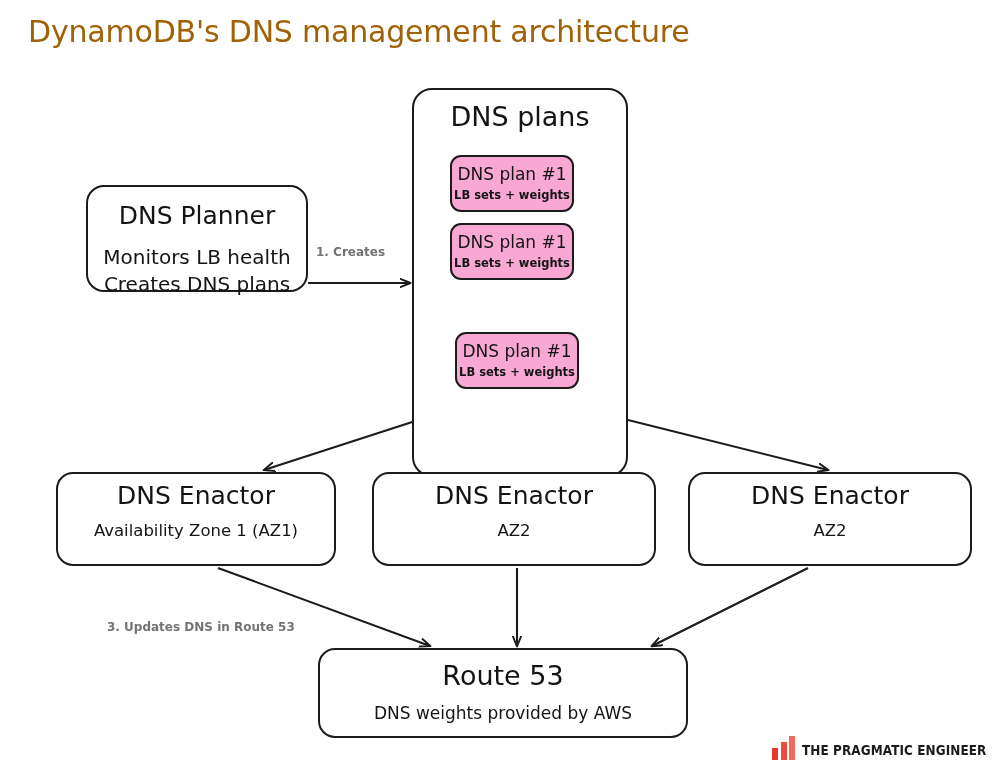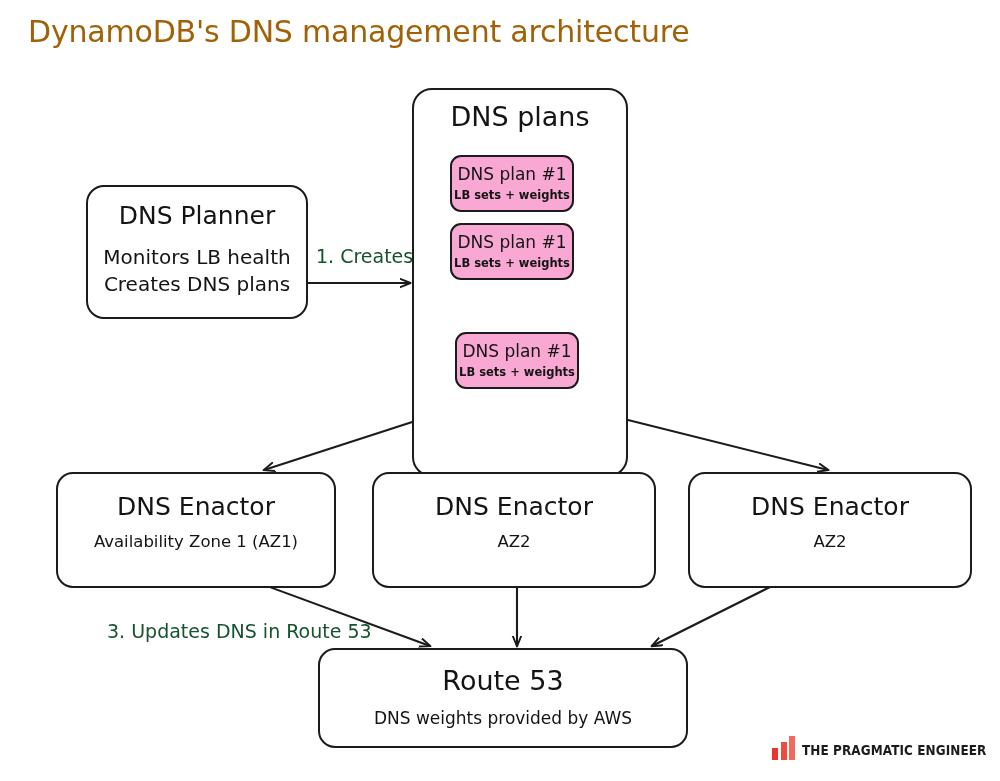--- a/index.html
+++ b/index.html
@@ -63,21 +63,21 @@
     font-weight: 400;
     color: #141414;
     line-height: 1.35;
     white-space: nowrap;
   }
   
   #node-dns-planner {
     left: 86px;
     top: 185px;
     width: 222px;
-    height: 134px;
+    height: 107px;
     border-radius: 18px;
     justify-content: flex-start;
     padding-top: 15px;
   }
   #node-dns-planner .n-sub-wrap {
     margin-top: 14px;
   }
   
   #node-dns-plans {
     left: 412px;
@@ -116,49 +116,49 @@
     margin-top: 3px;
     white-space: nowrap;
   }
   #plan-box-1 { left: 450px; top: 155px; width: 124px; height: 57px; }
   #plan-box-2 { left: 450px; top: 223px; width: 124px; height: 57px; }
   #plan-box-3 { left: 455px; top: 332px; width: 124px; height: 57px; }
 
   
   .enactor {
     top: 472px;
-    height: 116px;
+    height: 94px;
     border-radius: 17px;
     justify-content: center;
     padding-bottom: 14px;
   }
   .enactor .n-title { font-size: 25px; }
   .enactor .n-sub { margin-top: 10px; font-size: 16.5px; }
   #node-enactor-az1 { left: 56px;  width: 280px; }
   #node-enactor-az2 { left: 372px; width: 284px; }
   #node-enactor-az3 { left: 688px; width: 284px; }
 
   
   #node-route53 {
     left: 318px;
     top: 648px;
     width: 370px;
-    height: 100px;
+    height: 90px;
     border-radius: 17px;
     justify-content: center;
   }
   #node-route53 .n-title { font-size: 27px; }
   #node-route53 .n-sub { margin-top: 11px; font-size: 17px; }
 
   
   .step-label {
     position: absolute;
-    color: #14532d;
-    font-size: 19px;
-    font-weight: 400;
+    color: #737373;
+    font-size: 12px;
+    font-weight: 700;
     white-space: nowrap;
   }
   #step-label-1 { left: 316px; top: 245px; }
   #step-label-2 { left: 152px; top: 419px; }
   #step-label-3 { left: 107px;  top: 620px; }
 
   
   #logo {
     position: absolute;
     left: 772px;

